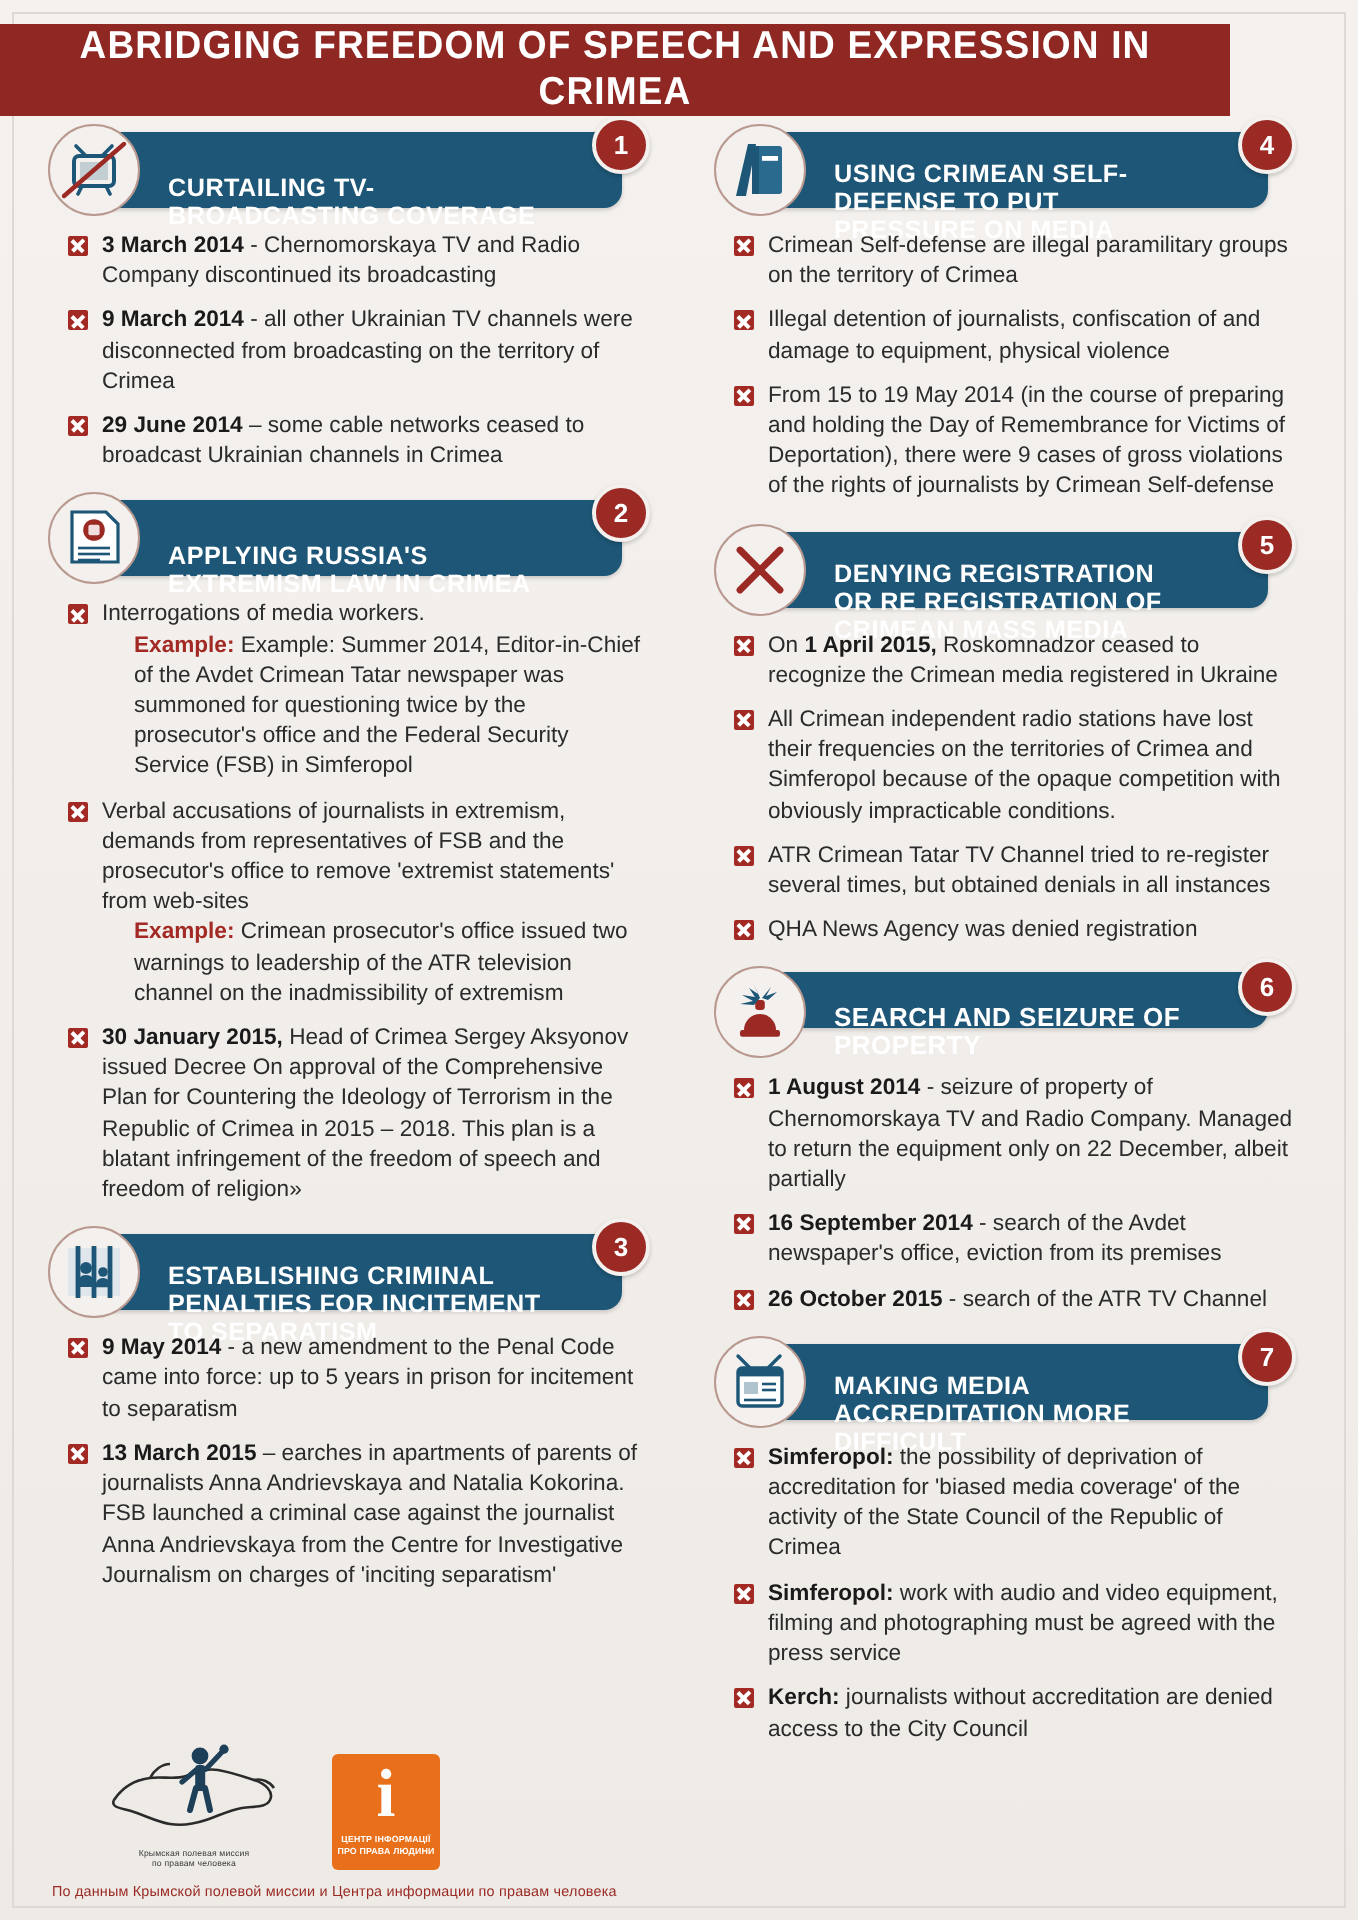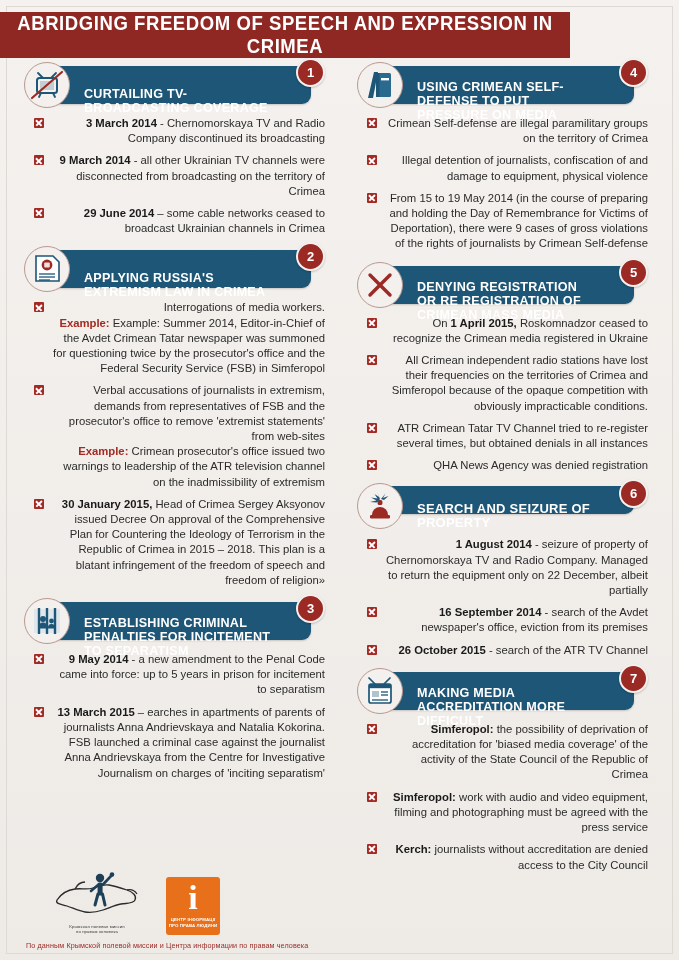--- a/index.html
+++ b/index.html
@@ -14,21 +14,21 @@
     position:relative;width:679px;height:960px;
     background:linear-gradient(180deg,#f4f1ee 0%,#eeebe7 100%);
     box-sizing:border-box;
   }
   .page-border{
     position:absolute;inset:6px;border:1px solid #ddd9d4;pointer-events:none;
   }
 
   
   .title-banner{
-    position:absolute;left:0;top:12px;width:570px;height:46px;
+    position:absolute;left:0;top:12px;width:615px;height:46px;
     background:#8f2723;
     display:flex;align-items:center;justify-content:flex-end;
   }
   .title-banner .title-text{
     color:#ffffff;
     font-size:19.5px;
     font-weight:bold;
     letter-spacing:0.6px;
     text-align:center;
     font-family:"Liberation Sans",sans-serif;
@@ -97,38 +97,37 @@
   
   .sec-body{padding:2px 4px 0 20px;}
   .item{
     position:relative;
     padding-left:17px;
     margin-bottom:7px;
     font-size:11.3px;
     line-height:15.2px;
     color:#2b2b2b;
     font-family:"Liberation Sans",sans-serif;
-    text-align:right;
   }
   .bullet{
     position:absolute;left:0;top:2px;
     width:10px;height:10px;
     background:#a32a24;
     border-radius:1px;
     display:block;
   }
   .bullet::before,.bullet::after{
     content:"";position:absolute;left:1.2px;top:4.2px;
     width:7.6px;height:1.5px;background:#ffffff;
   }
   .bullet::before{transform:rotate(45deg);}
   .bullet::after{transform:rotate(-45deg);}
   .b{font-weight:bold;color:#1a1a1a;}
   .ex{font-weight:bold;color:#a32a24;}
-  .subline{display:block;}
+  .subline{display:block;margin-left:16px;}
 
   
   .footer{
     position:absolute;left:0;bottom:10px;width:339px;
   }
   .logos{
     display:flex;align-items:flex-end;gap:20px;
     padding-left:48px;height:72px;
   }
   .logo-map{width:98px;text-align:center;}

